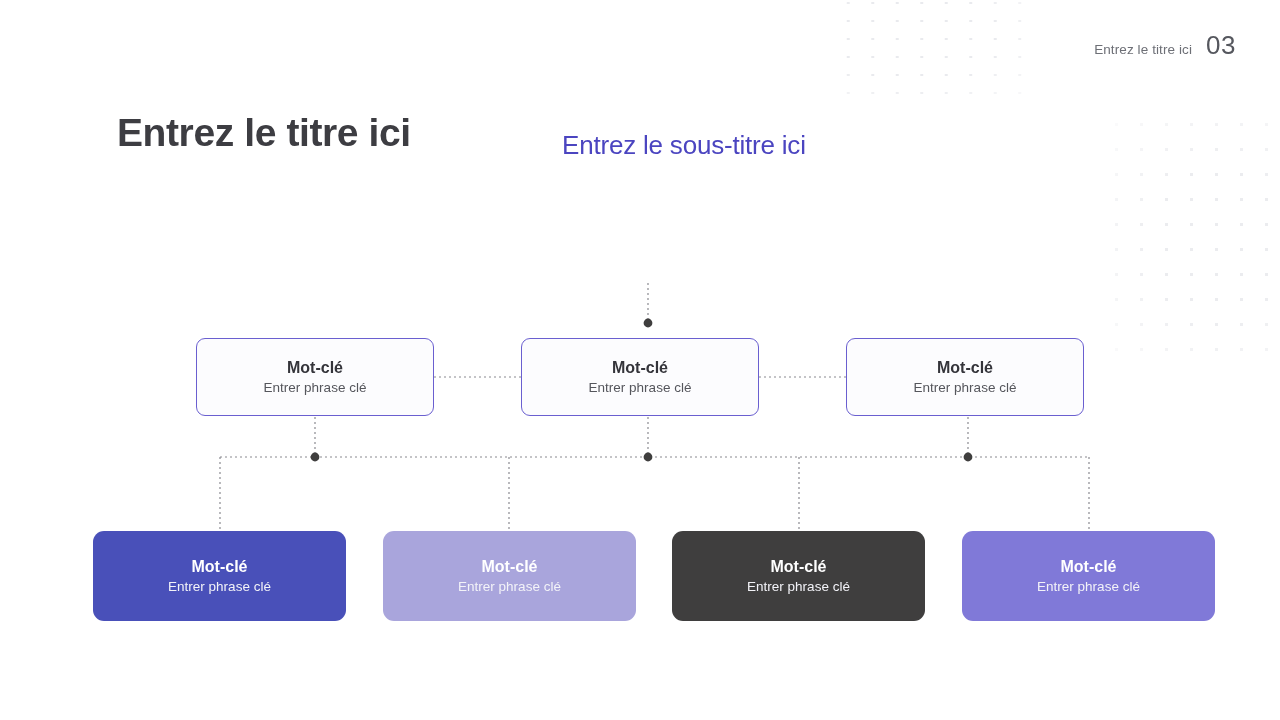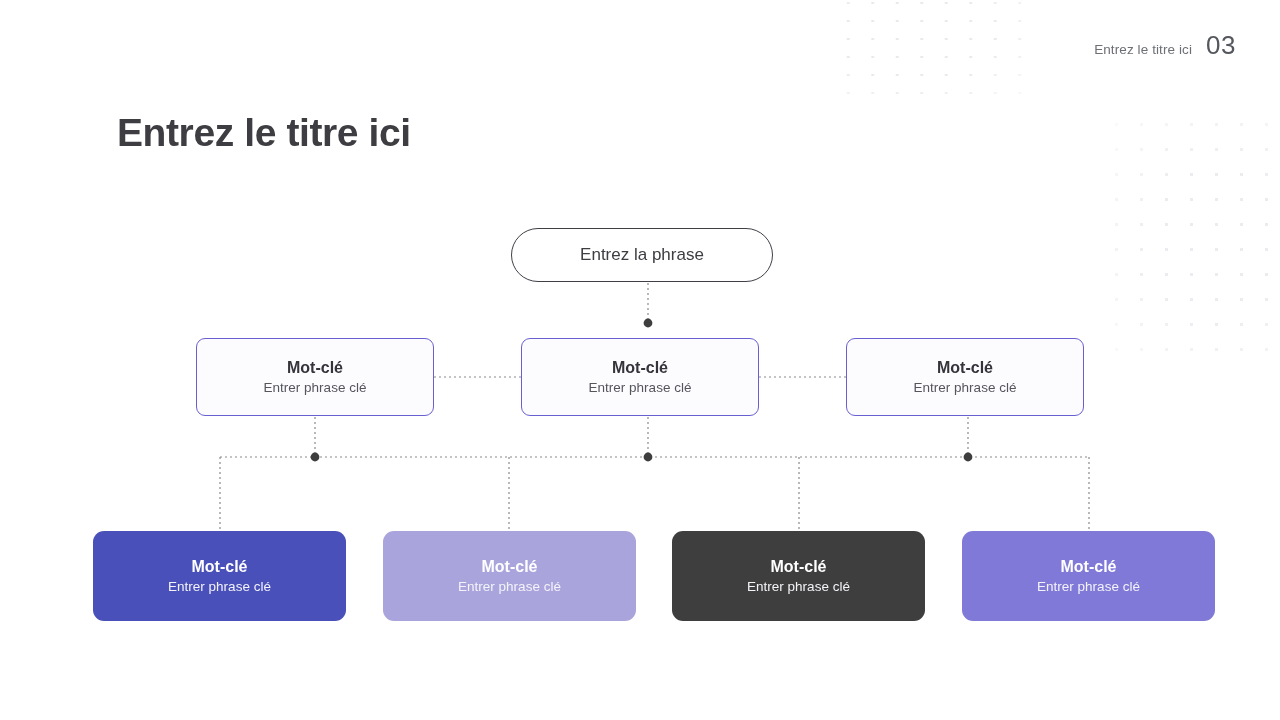--- a/index.html
+++ b/index.html
@@ -180,20 +180,21 @@
 
   <div class="dotgrid" id="dots-top-right"></div>
   <div class="dotgrid" id="dots-right"></div>
 
   <div id="header-right">
     <span class="htitle">Entrez le titre ici</span>
     <span class="hnum">03</span>
   </div>
 
   <div id="page-title">Entrez le titre ici</div>
+  <div id="page-subtitle">Entrez le sous-titre ici</div>
 
   <svg id="connectors" viewBox="0 0 1280 720" xmlns="http://www.w3.org/2000/svg">
     <g stroke="#8a8a90" stroke-width="1.2" fill="none" stroke-dasharray="2 3" stroke-linecap="butt">
 
       <line x1="648" y1="283" x2="648" y2="320"></line>
 
       <line x1="434" y1="377" x2="521" y2="377"></line>
       <line x1="759" y1="377" x2="846" y2="377"></line>
 
       <line x1="315" y1="417" x2="315" y2="456"></line>
@@ -208,23 +209,20 @@
       <line x1="1089" y1="457" x2="1089" y2="531"></line>
     </g>
     <g fill="#3f3e3e">
       <circle cx="648" cy="323" r="4.4"></circle>
       <circle cx="315" cy="457" r="4.4"></circle>
       <circle cx="648" cy="457" r="4.4"></circle>
       <circle cx="968" cy="457" r="4.4"></circle>
     </g>
   </svg>
 
-  <div id="pill-node">
-    <span class="pill-text">Entrez la phrase</span>
-  </div>
 
   <div class="mid-box" id="mid-box-0">
     <span class="kw">Mot-clé</span>
     <span class="ph">Entrer phrase clé</span>
   </div>
   <div class="mid-box" id="mid-box-1">
     <span class="kw">Mot-clé</span>
     <span class="ph">Entrer phrase clé</span>
   </div>
   <div class="mid-box" id="mid-box-2">

